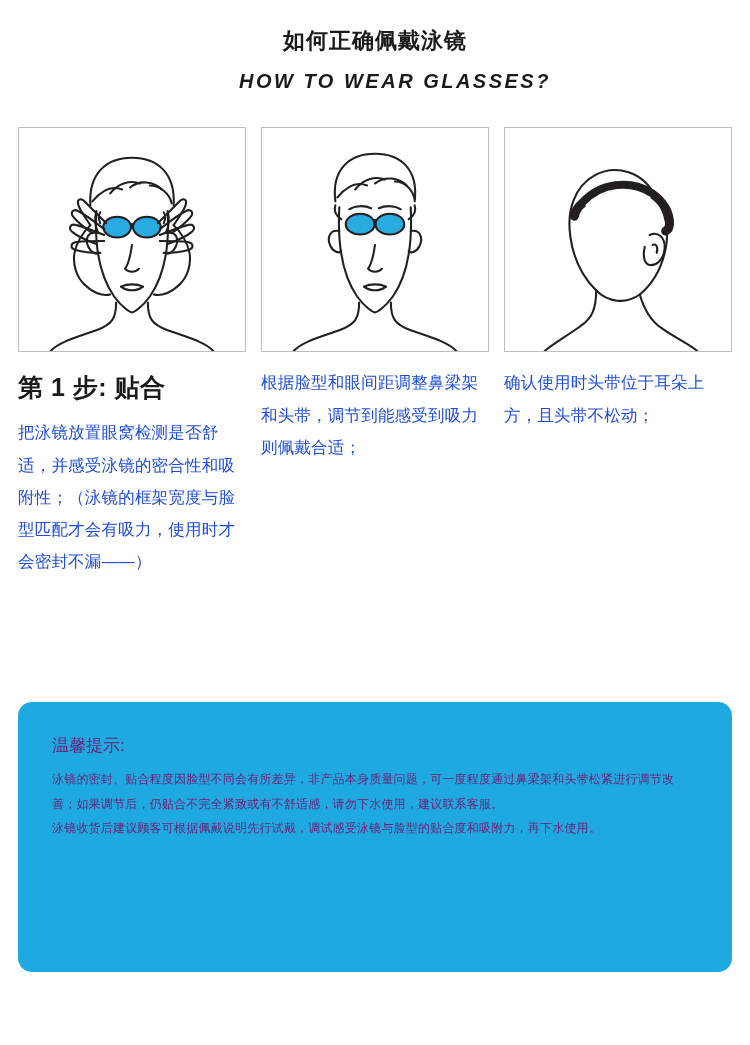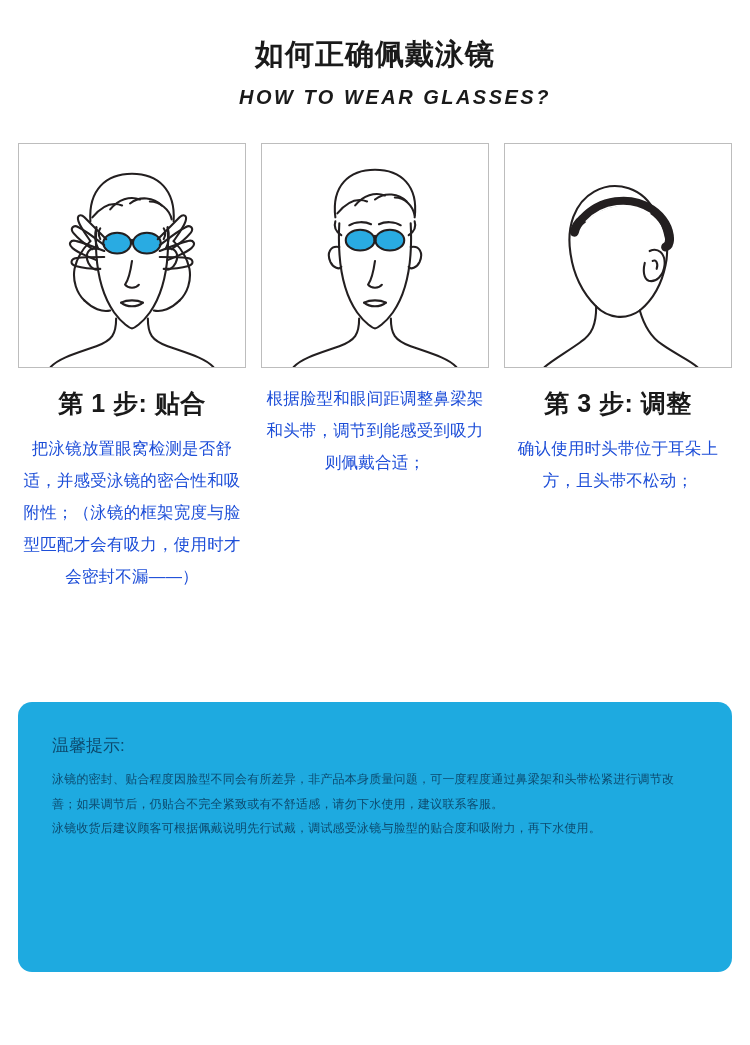--- a/index.html
+++ b/index.html
@@ -16,44 +16,44 @@
     color: #231f20;
     overflow: hidden;
   }
 
   
   .header {
     padding-top: 30px;
     text-align: center;
   }
   .title-cn {
-    font-size: 29px;
+    font-size: 22px;
     font-weight: bold;
     letter-spacing: 1px;
     color: #1a1a1a;
     line-height: 1.2;
-    margin: 7px;
+    margin: 0;
+    font-family: Liberation Mono, monospace;
   }
   .title-en {
     margin-top: 14px;
     font-size: 20px;
     font-weight: bold;
     font-style: italic;
     letter-spacing: 2.5px;
     color: #1a1a1a;
     padding-left: 40px;
   }
 
   
   .steps {
     display: flex;
     justify-content: space-between;
     padding: 0 18px;
     margin-top: 34px;
-    text-align: center;
   }
   .step {
     width: 228px;
   }
   .step-figure {
     width: 228px;
     height: 225px;
     border: 1px solid #bdbdbd;
     background: #ffffff;
     overflow: hidden;
@@ -83,21 +83,21 @@
   
   .tips {
     position: absolute;
     left: 18px;
     top: 702px;
     width: 714px;
     height: 270px;
     background: #1eaae0;
     border-radius: 14px;
     padding: 30px 34px 0 34px;
-    color: #0c4a6e;
+    color: #701a75;
   }
   .tips-title {
     font-size: 17px;
     line-height: 1.6;
     margin-bottom: 8px;
   }
   .tips-p {
     font-size: 12px;
     line-height: 2.05;
     letter-spacing: 0.2px;
@@ -223,21 +223,20 @@
           <path d="M92 164 C104 176 122 178 136 168"></path>
 
           <path d="M78 76 C96 56 126 52 148 66 C160 74 166 86 166 96" stroke-width="9"></path>
           <path d="M166 96 C166 100 164 103 162 104" stroke-width="9"></path>
           <path d="M78 76 C74 79 71 84 70 89" stroke-width="9"></path>
 
           <path d="M82 78 C99 60 126 57 146 70" stroke="#ffffff" stroke-width="1.6"></path>
         </g>
       </svg>
     </div>
-    <div class="step-title">第 3 步: 调整</div>
     <div class="step-body">确认使用时头带位于耳朵上方，且头带不松动；</div>
   </div>
 
 </div>
 
 <div class="tips">
   <div class="tips-title">温馨提示:</div>
   <div class="tips-p">泳镜的密封、贴合程度因脸型不同会有所差异，非产品本身质量问题，可一度程度通过鼻梁架和头带松紧进行调节改善；如果调节后，仍贴合不完全紧致或有不舒适感，请勿下水使用，建议联系客服。</div>
   <div class="tips-p">泳镜收货后建议顾客可根据佩戴说明先行试戴，调试感受泳镜与脸型的贴合度和吸附力，再下水使用。</div>
 </div>

